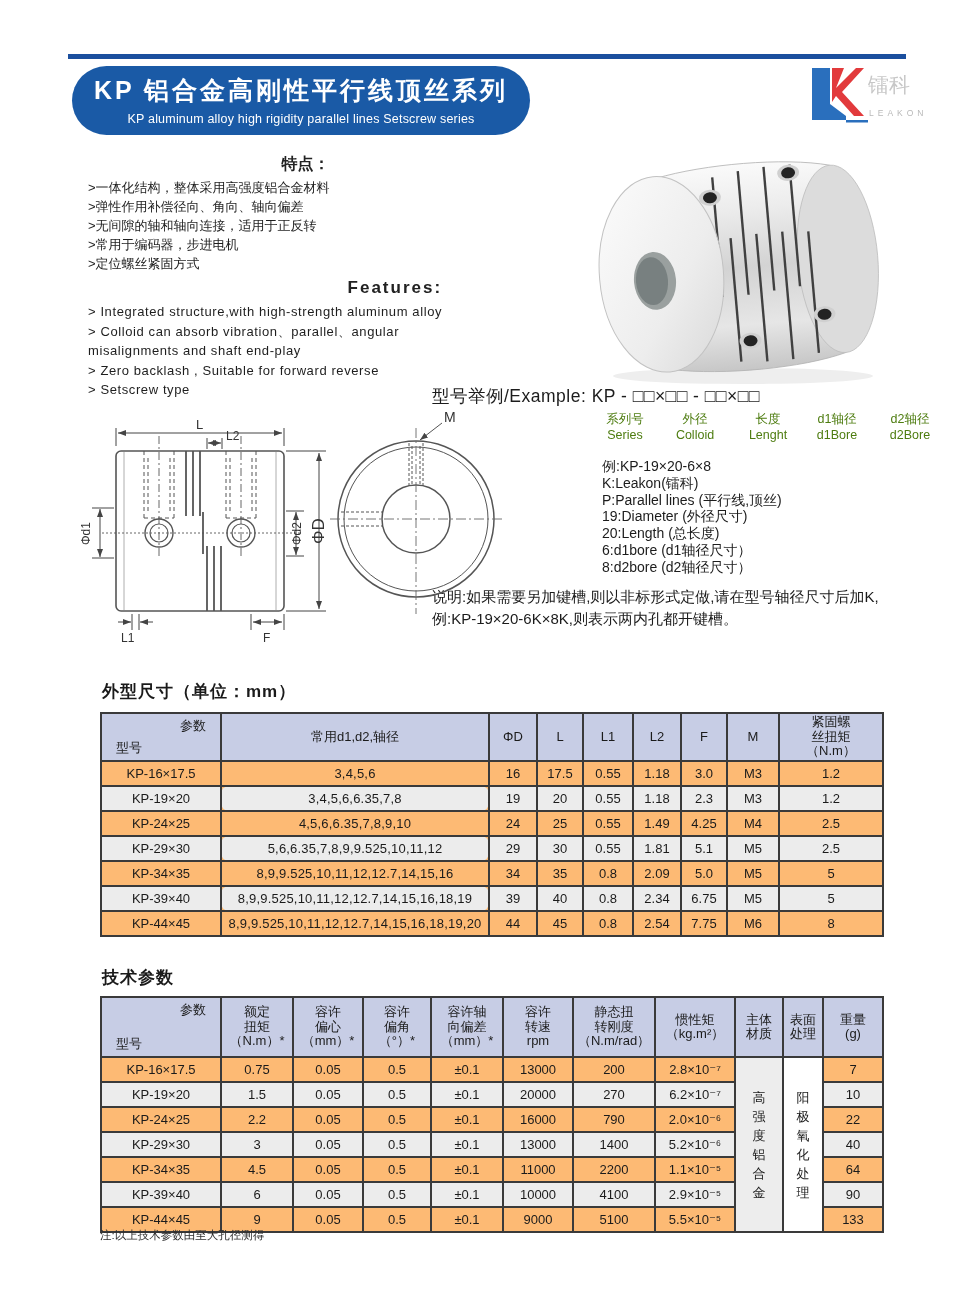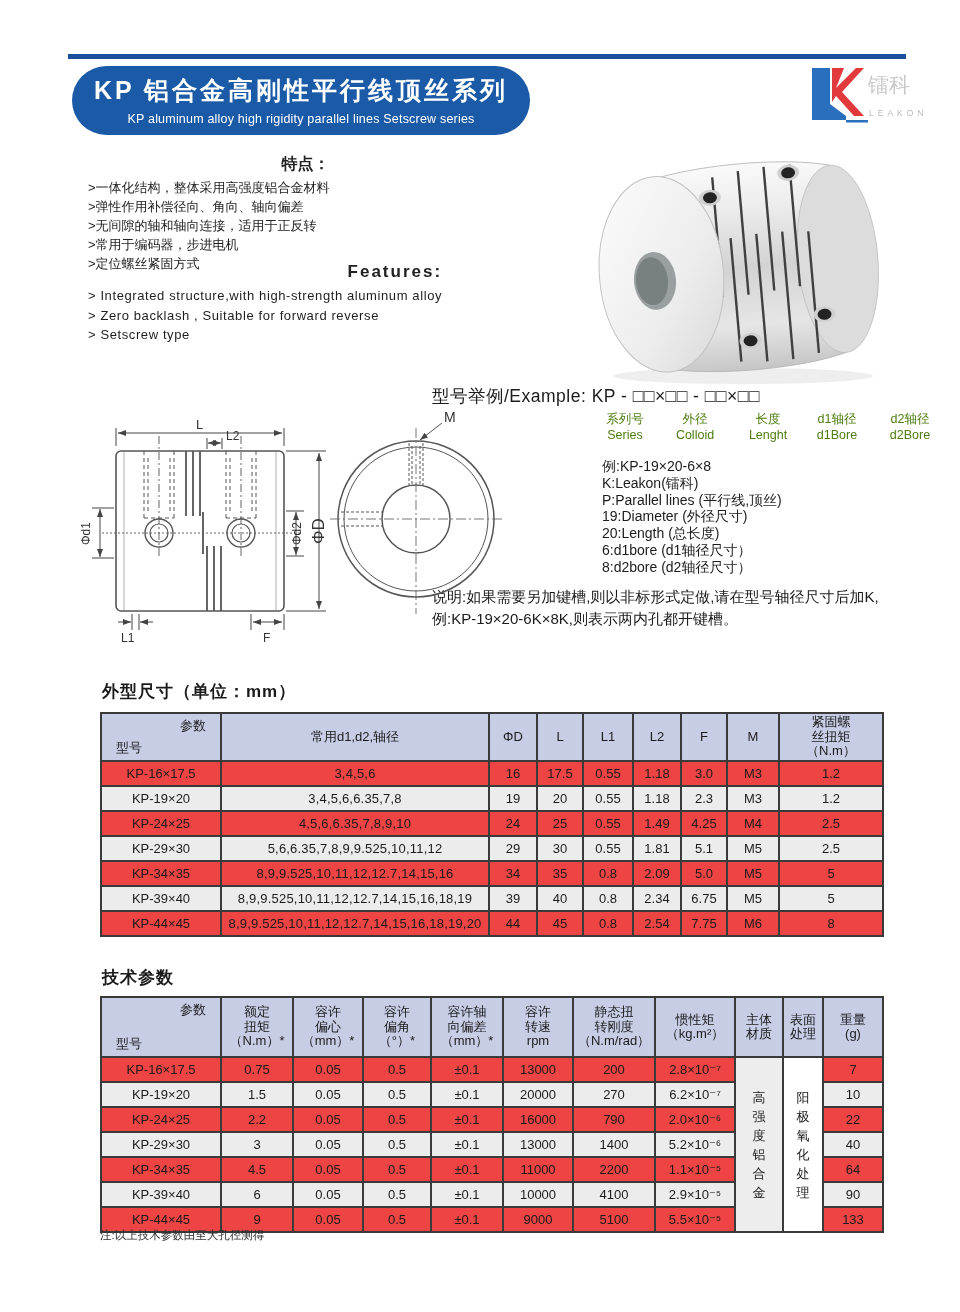--- a/index.html
+++ b/index.html
@@ -17,21 +17,21 @@
   .banner-cn{font-size:25px;font-weight:bold;letter-spacing:3px;line-height:28px;}
   .banner-en{font-size:12.5px;letter-spacing:0.2px;margin-top:8px;}
 
   
   .logo{left:806px;top:58px;width:118px;height:72px;}
 
   
   .feat-cn{left:88px;top:154px;}
   .feat-en{left:88px;top:262px;}
   .feat-head{font-size:16px;font-weight:bold;margin-bottom:3px;text-align:right;}
-  .feat-head.en{font-size:17px;letter-spacing:2px;margin-bottom:4px;}
+  .feat-head.en{font-size:17px;letter-spacing:2px;margin-bottom:4px;margin-top:16px;}
   .feat-items div{font-size:13px;line-height:19px;white-space:pre-line;color:#1e1e1e;}
   .feat-en .feat-items div{letter-spacing:0.6px;line-height:19.5px;}
 
   
   .photo{left:548px;top:146px;width:372px;height:244px;}
 
   
   .example-line{left:432px;top:384px;font-size:17.5px;color:#1c1c1c;letter-spacing:0.5px;white-space:nowrap;}
   .example-cols{left:596px;top:412px;display:flex;text-align:center;font-size:12.5px;line-height:15.5px;color:#4d7c0f;}
   .example-cols .col{flex:0 0 auto;}
@@ -44,32 +44,32 @@
   .drawing-front{left:328px;top:404px;width:180px;height:214px;}
   svg text{font-family:"Liberation Sans","DejaVu Sans",sans-serif;}
 
   
   .sec-title{font-size:17px;font-weight:bold;color:#1a1a1a;letter-spacing:1px;}
   .t1-title{left:102px;top:680px;}
   .t2-title{left:102px;top:966px;}
   .footnote{left:100px;top:1228px;font-size:11.5px;color:#2e2e2e;}
 
   
-  table.spec{position:absolute;border-collapse:collapse;table-layout:fixed;width:782px;background:#ef4444;}
+  table.spec{position:absolute;border-collapse:collapse;table-layout:fixed;width:782px;background:#fdba74;}
   .t1{left:100px;top:712px;}
   .t2{left:100px;top:996px;}
   table.spec th,table.spec td{border:2px solid #3a3a3a;text-align:center;vertical-align:middle;
     font-size:13px;padding:0;color:#1b1b1b;}
   table.spec thead th{background:#c7cde5;font-weight:normal;white-space:pre-line;line-height:14.5px;}
   .t1 thead th{height:46px;}
   .t2 thead th{height:58px;}
   .t1 tbody td{height:23px;}
   .t2 tbody td{height:23px;}
   tbody tr:nth-child(even) td{background:#ececec;}
-  td.bores{text-align:left;padding-left:12px;font-size:12.5px;letter-spacing:0.2px;}
+  td.bores{text-align:left;padding-left:12px;font-size:12.5px;letter-spacing:0.2px;border-radius:8px;}
   td.vert{white-space:pre-line;line-height:19px;font-size:13px;background:#ededed !important;}
   td.vert.white{background:#ffffff !important;}
   th.corner{position:relative;background:
     linear-gradient(to bottom right,#c7cde5 49.3%,#3a3a3a 49.3%,#3a3a3a 50.8%,#c7cde5 50.8%);}
   .corner-top{position:absolute;top:5px;right:14px;font-size:13px;}
   .corner-bottom{position:absolute;bottom:5px;left:14px;font-size:13px;}
 </style>
 </head>
 <body>
 
@@ -98,20 +98,22 @@
       <div>&gt;无间隙的轴和轴向连接，适用于正反转</div>
       <div>&gt;常用于编码器，步进电机</div>
       <div>&gt;定位螺丝紧固方式</div>
     </div>
 </div>
 
 <div class="abs feat-en">
   <div class="feat-head en">Features:</div>
   <div class="feat-items">
       <div>&gt; Integrated structure,with high-strength aluminum alloy</div>
+      <div>&gt; Colloid can absorb vibration、parallel、angular
+   misalignments and shaft  end-play</div>
       <div>&gt; Zero backlash , Suitable for forward reverse</div>
       <div>&gt; Setscrew type</div>
     </div>
 </div>
 
 <div class="abs photo">
   <svg width="372" height="244" viewBox="0 0 372 244">
     <defs>
       <linearGradient id="gBody" x1="0" y1="0" x2="0" y2="1">
         <stop offset="0" stop-color="#fafafa"></stop>

